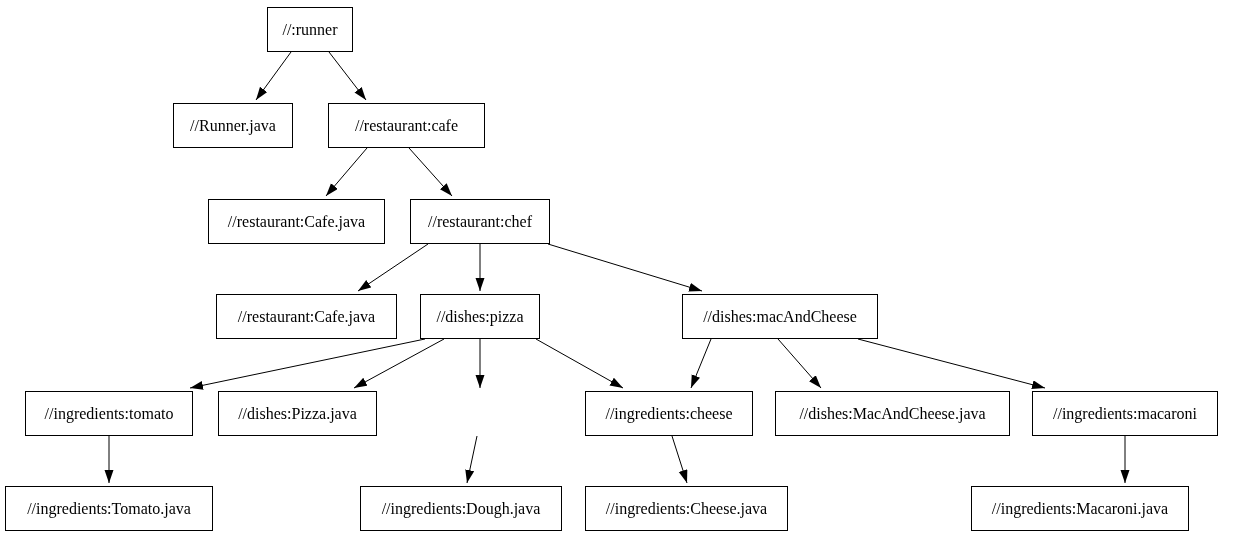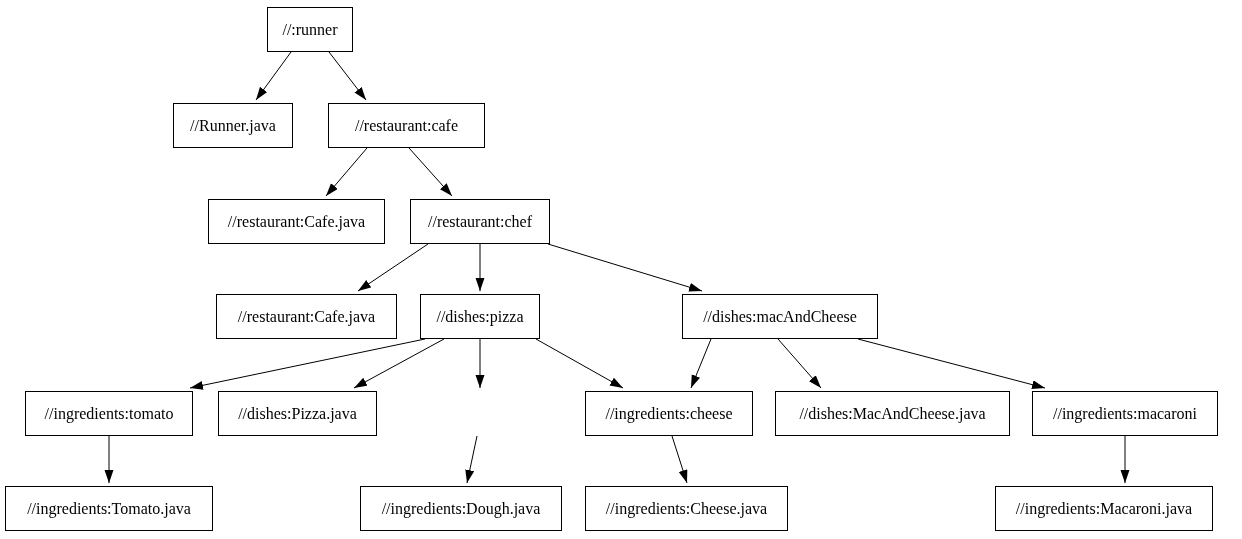--- a/index.html
+++ b/index.html
@@ -110,17 +110,17 @@
     </div>
   <div class="node" style="left:5px;    top:486px; width:208px; height:45px">
       <span>//ingredients:Tomato.java</span>
     </div>
   <div class="node" style="left:360px;  top:486px; width:202px; height:45px">
       <span>//ingredients:Dough.java</span>
     </div>
   <div class="node" style="left:585px;  top:486px; width:203px; height:45px">
       <span>//ingredients:Cheese.java</span>
     </div>
-  <div class="node" style="left:995px; top:486px; width:218px; height:45px">
+  <div class="node" style="left:971px; top:486px; width:218px; height:45px">
       <span>//ingredients:Macaroni.java</span>
     </div>
 
 </div>
 
 </body></html>

